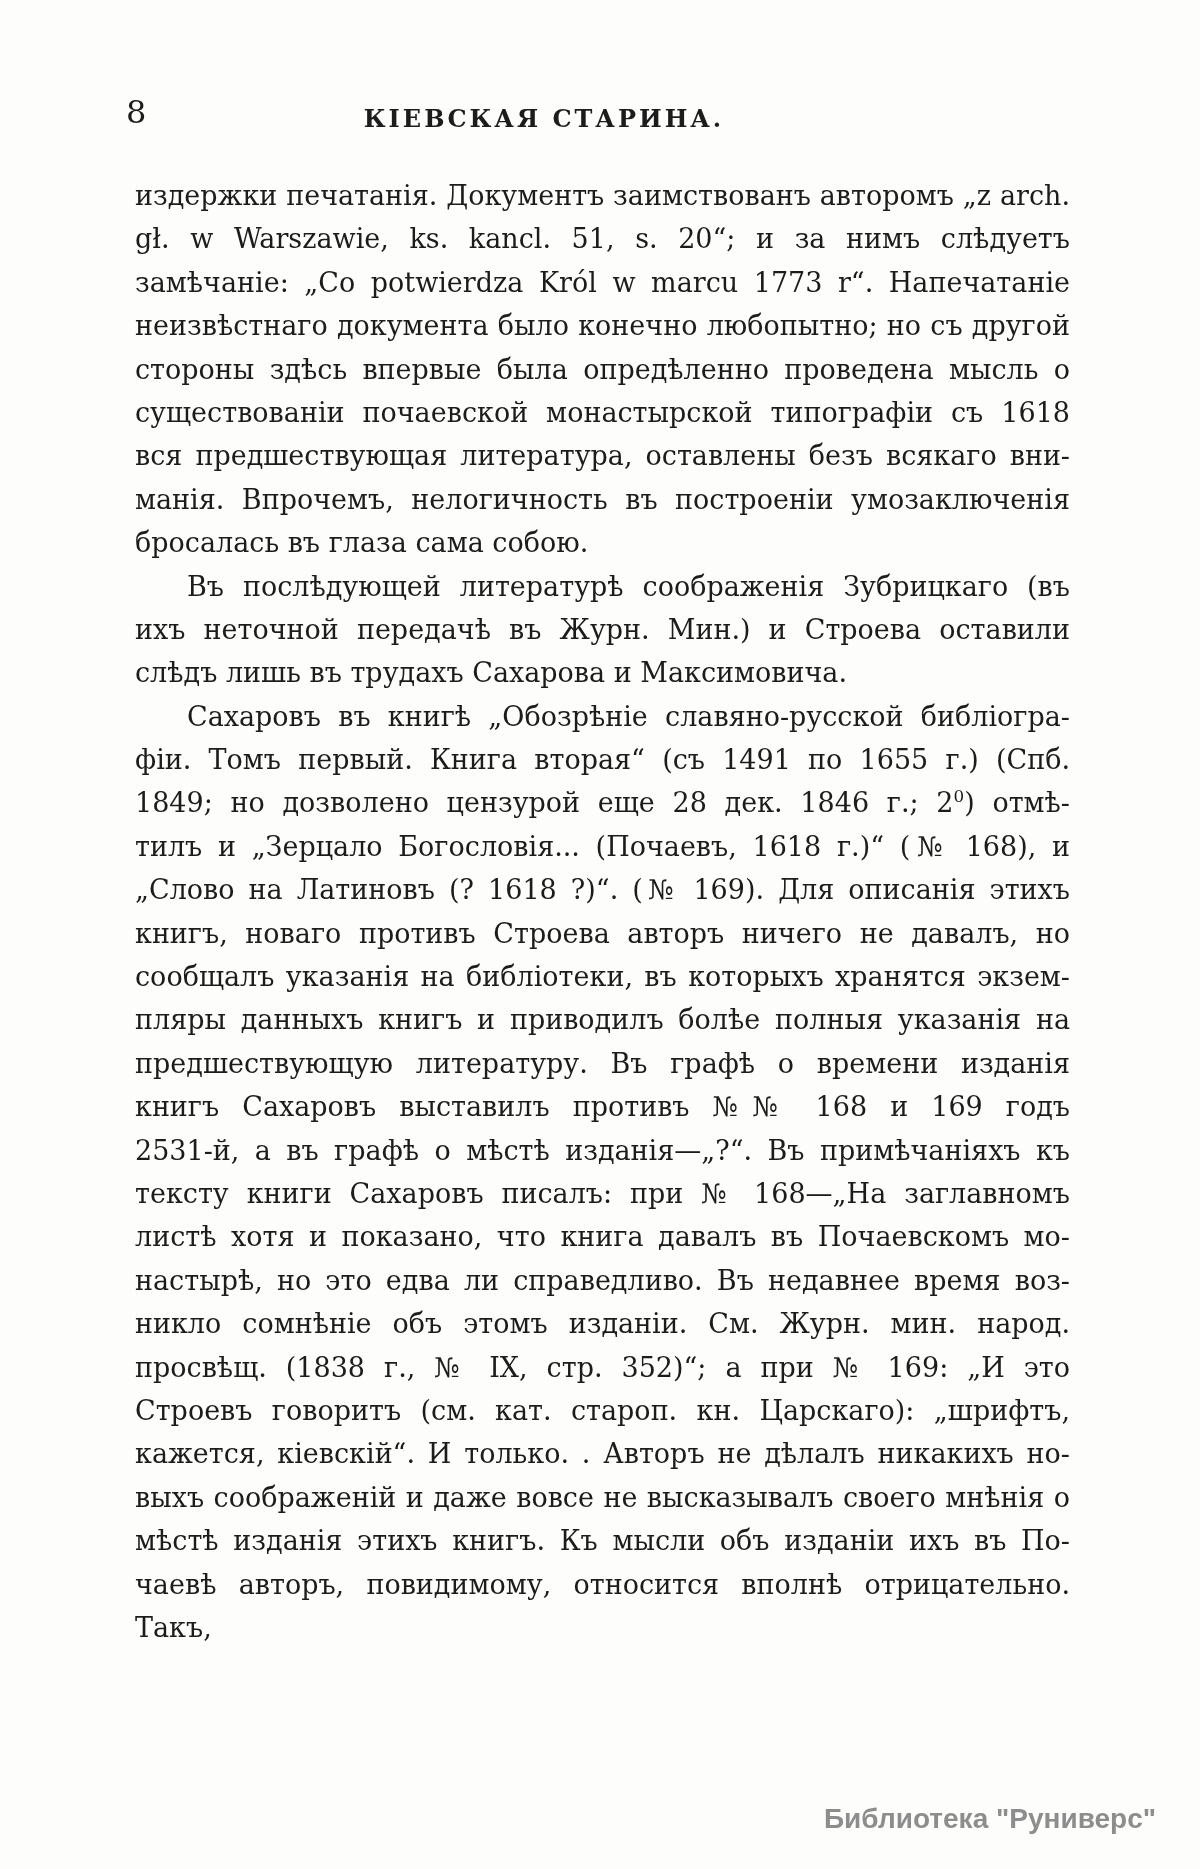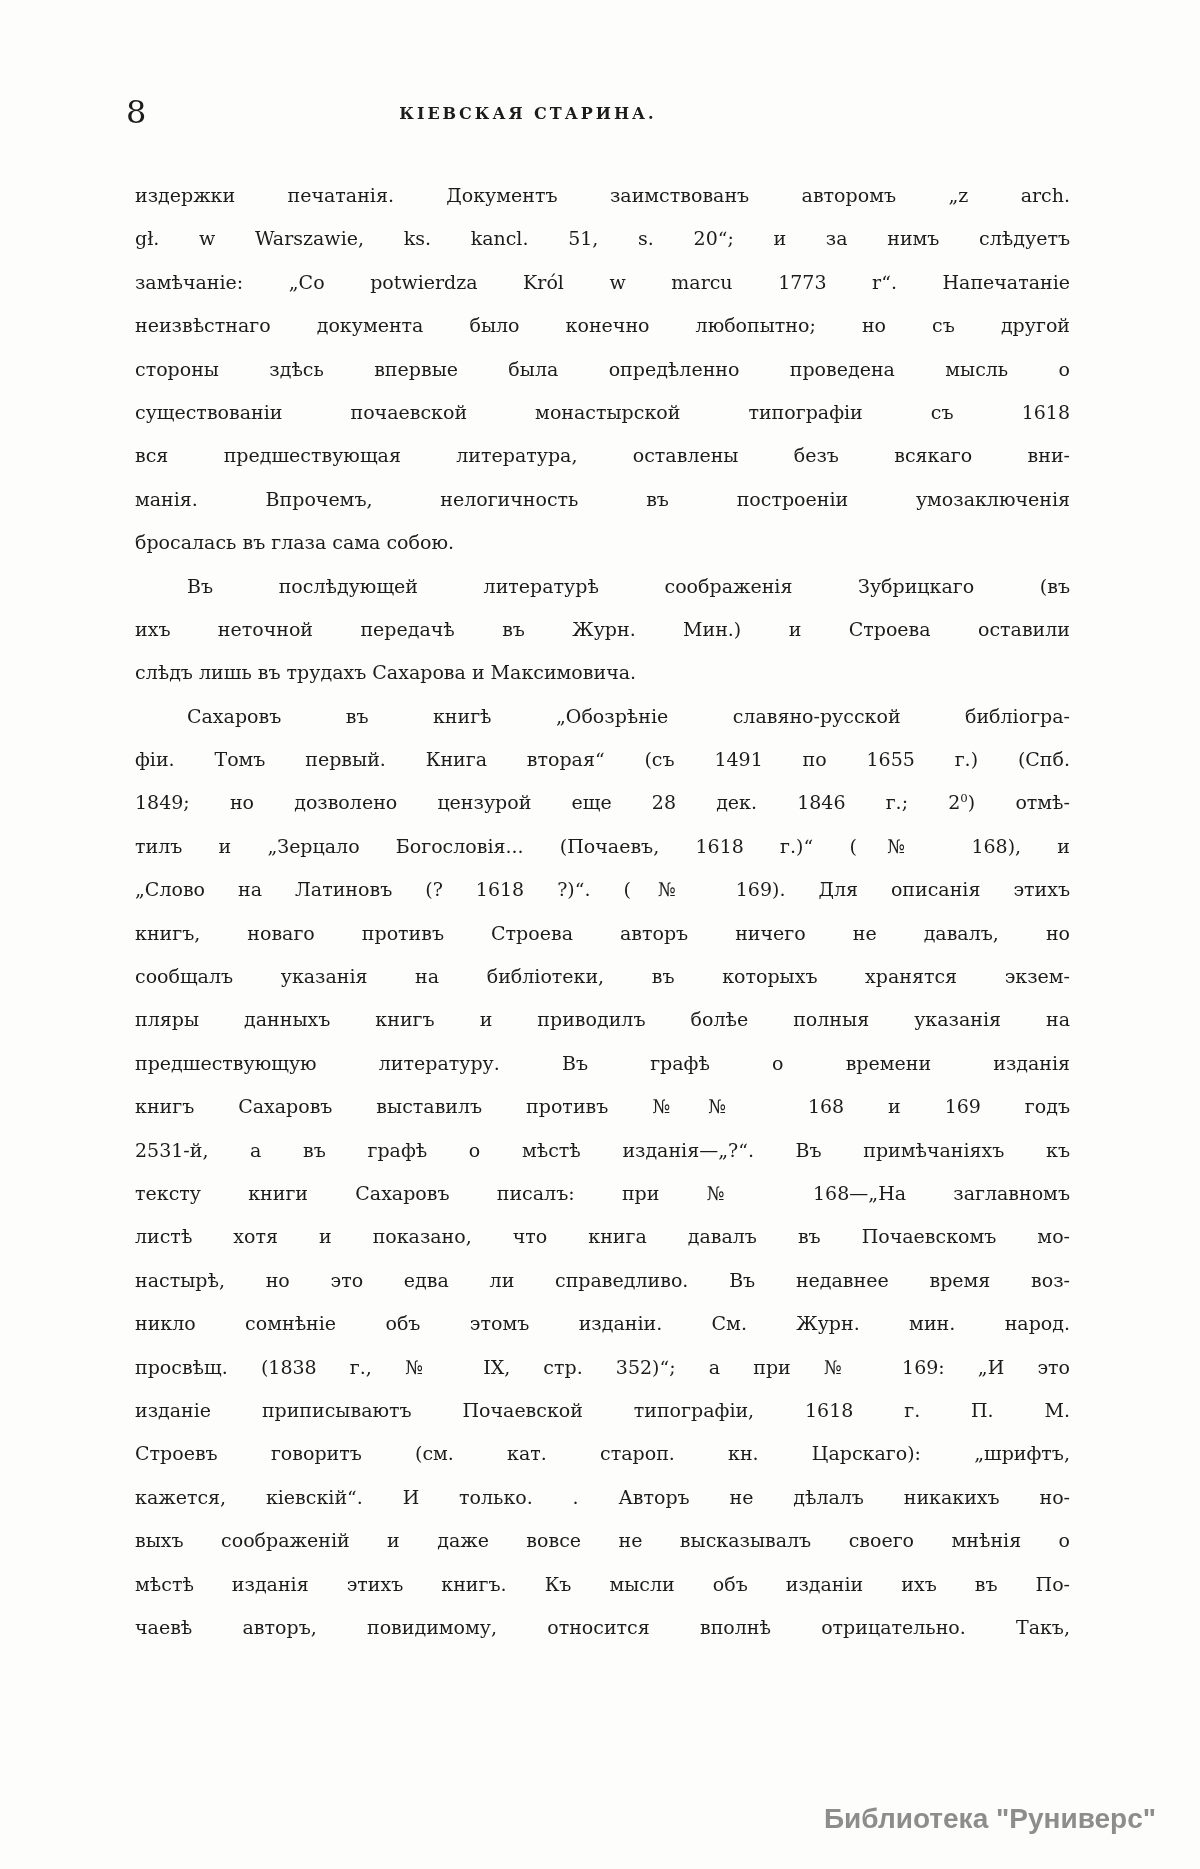--- a/index.html
+++ b/index.html
@@ -9,28 +9,28 @@
     background:#fdfdfb;
     color:#1c1c1c;
     font-family:"DejaVu Serif", serif;
     overflow:hidden;
   }
   .page-number {
     position:absolute; left:126px; top:96px;
     font-size:32px; line-height:1;
   }
   .header-title {
-    position:absolute; left:528px; top:104px;
+    position:absolute; left:544px; top:104px;
     transform:translateX(-50%);
-    font-size:16px; font-weight:bold;
+    font-size:24px; font-weight:bold;
     letter-spacing:3px; white-space:nowrap;
   }
   .text-block {
     position:absolute; left:135px; top:174px; width:935px;
-    font-size:19px;
+    font-size:27px;
   }
   .line {
     height:43.4px; line-height:43.4px;
     text-align:justify;
     -moz-text-align-last:justify;
     text-align-last:justify;
     white-space:normal;
   }
   .line.end {
     -moz-text-align-last:left;
@@ -75,21 +75,20 @@
       <div class="line"><span>сообщалъ указанія на библіотеки, въ которыхъ хранятся экзем-</span></div>
       <div class="line"><span>пляры данныхъ книгъ и приводилъ болѣе полныя указанія на</span></div>
       <div class="line"><span>предшествующую литературу. Въ графѣ о времени изданія</span></div>
       <div class="line"><span>книгъ Сахаровъ выставилъ противъ №№ 168 и 169 годъ</span></div>
       <div class="line"><span>2531-й, а въ графѣ о мѣстѣ изданія—„?“. Въ примѣчаніяхъ къ</span></div>
       <div class="line"><span>тексту книги Сахаровъ писалъ: при № 168—„На заглавномъ</span></div>
       <div class="line"><span>листѣ хотя и показано, что книга давалъ въ Почаевскомъ мо-</span></div>
       <div class="line"><span>настырѣ, </span><span class="it">но это едва ли справедливо.</span><span> Въ недавнее время воз-</span></div>
       <div class="line"><span>никло сомнѣніе объ этомъ изданіи. См. Журн. мин. народ.</span></div>
       <div class="line"><span>просвѣщ. (1838 г., № IX, стр. 352)“; а при № 169: „И это</span></div>
-      <div class="line"><span>изданіе приписываютъ Почаевской типографіи, 1618 г. П. М.</span></div>
       <div class="line"><span>Строевъ говоритъ (см. кат. староп. кн. Царскаго): „шрифтъ,</span></div>
       <div class="line"><span>кажется, кіевскій“. И только. . Авторъ не дѣлалъ никакихъ но-</span></div>
       <div class="line"><span>выхъ соображеній и даже вовсе не высказывалъ своего мнѣнія о</span></div>
       <div class="line"><span>мѣстѣ изданія этихъ книгъ. Къ мысли объ изданіи ихъ въ По-</span></div>
       <div class="line"><span>чаевѣ авторъ, повидимому, относится вполнѣ отрицательно. Такъ,</span></div>
     </div>
 
   <div class="watermark">Библиотека "Руниверс"</div>
 </div>
 

